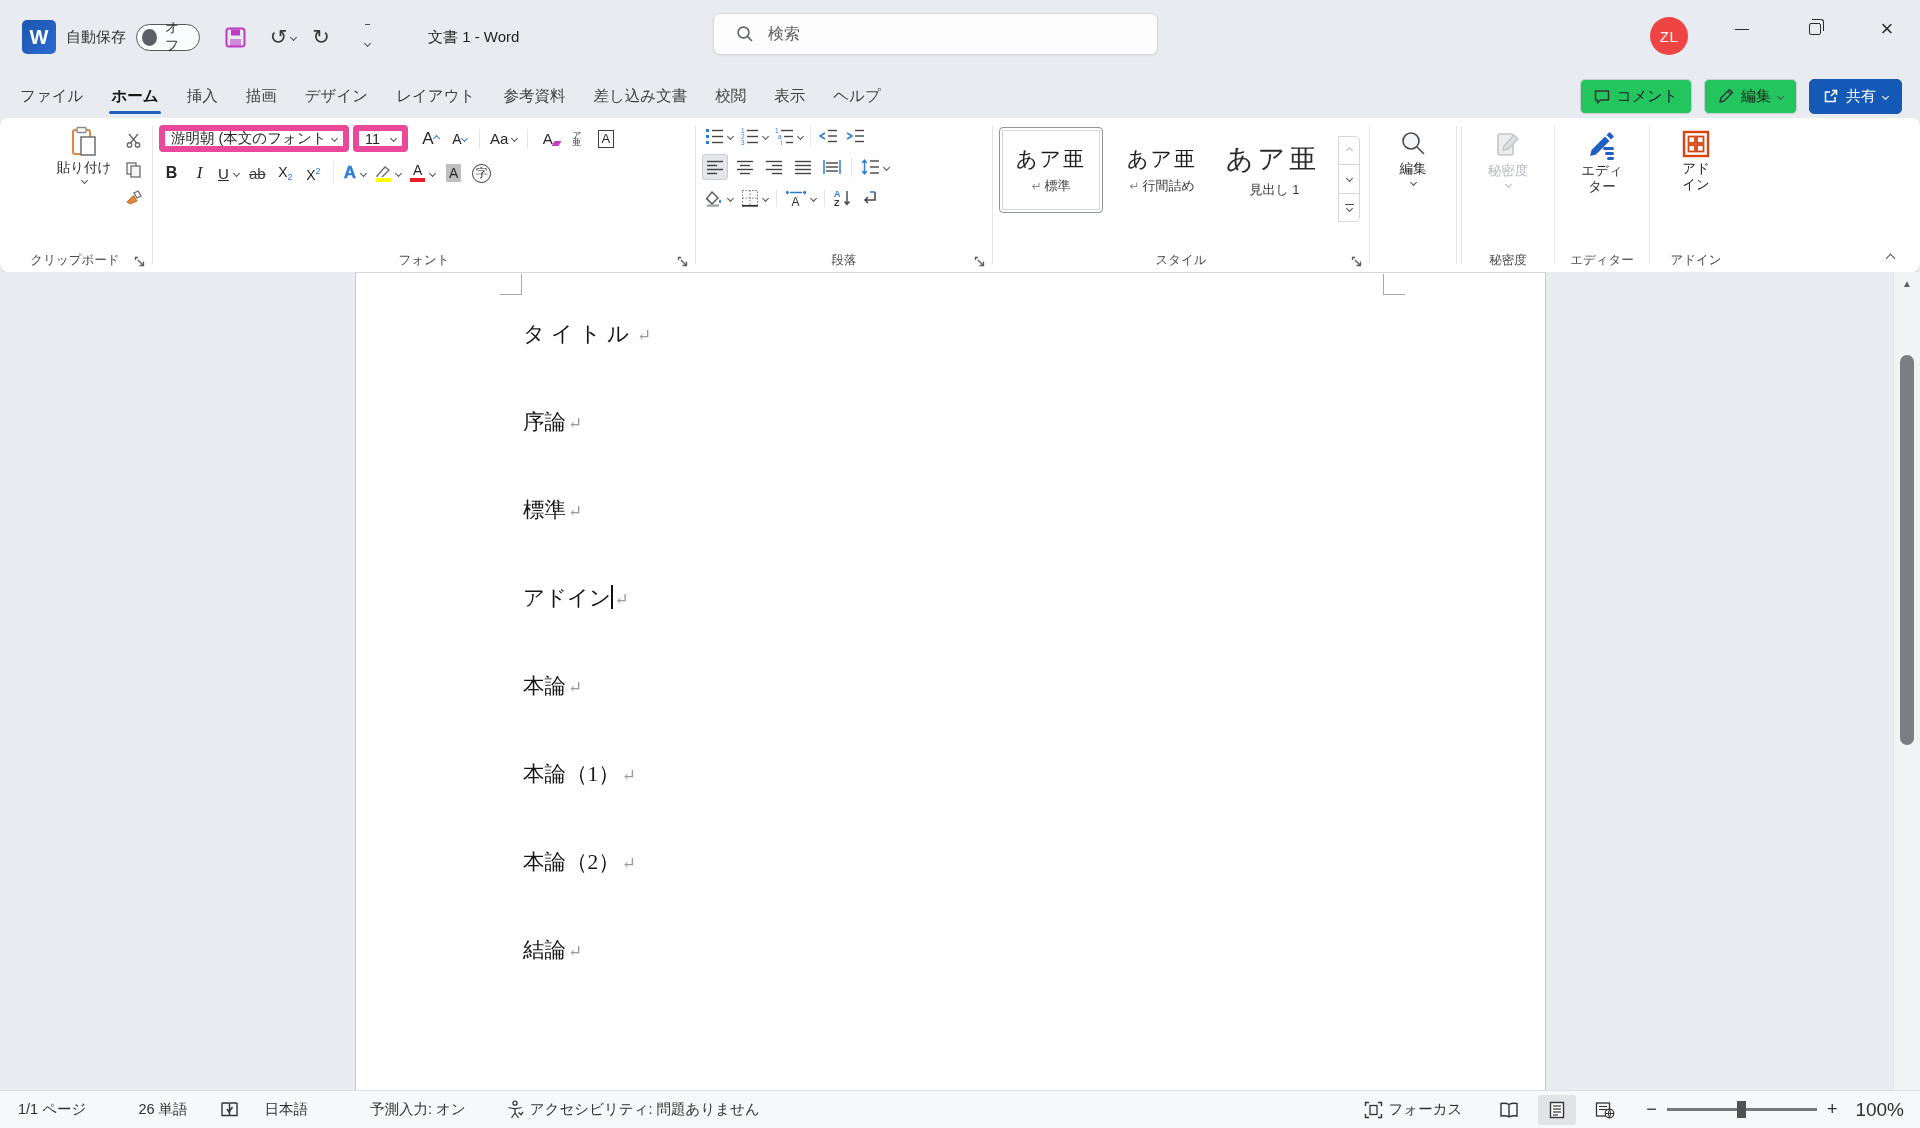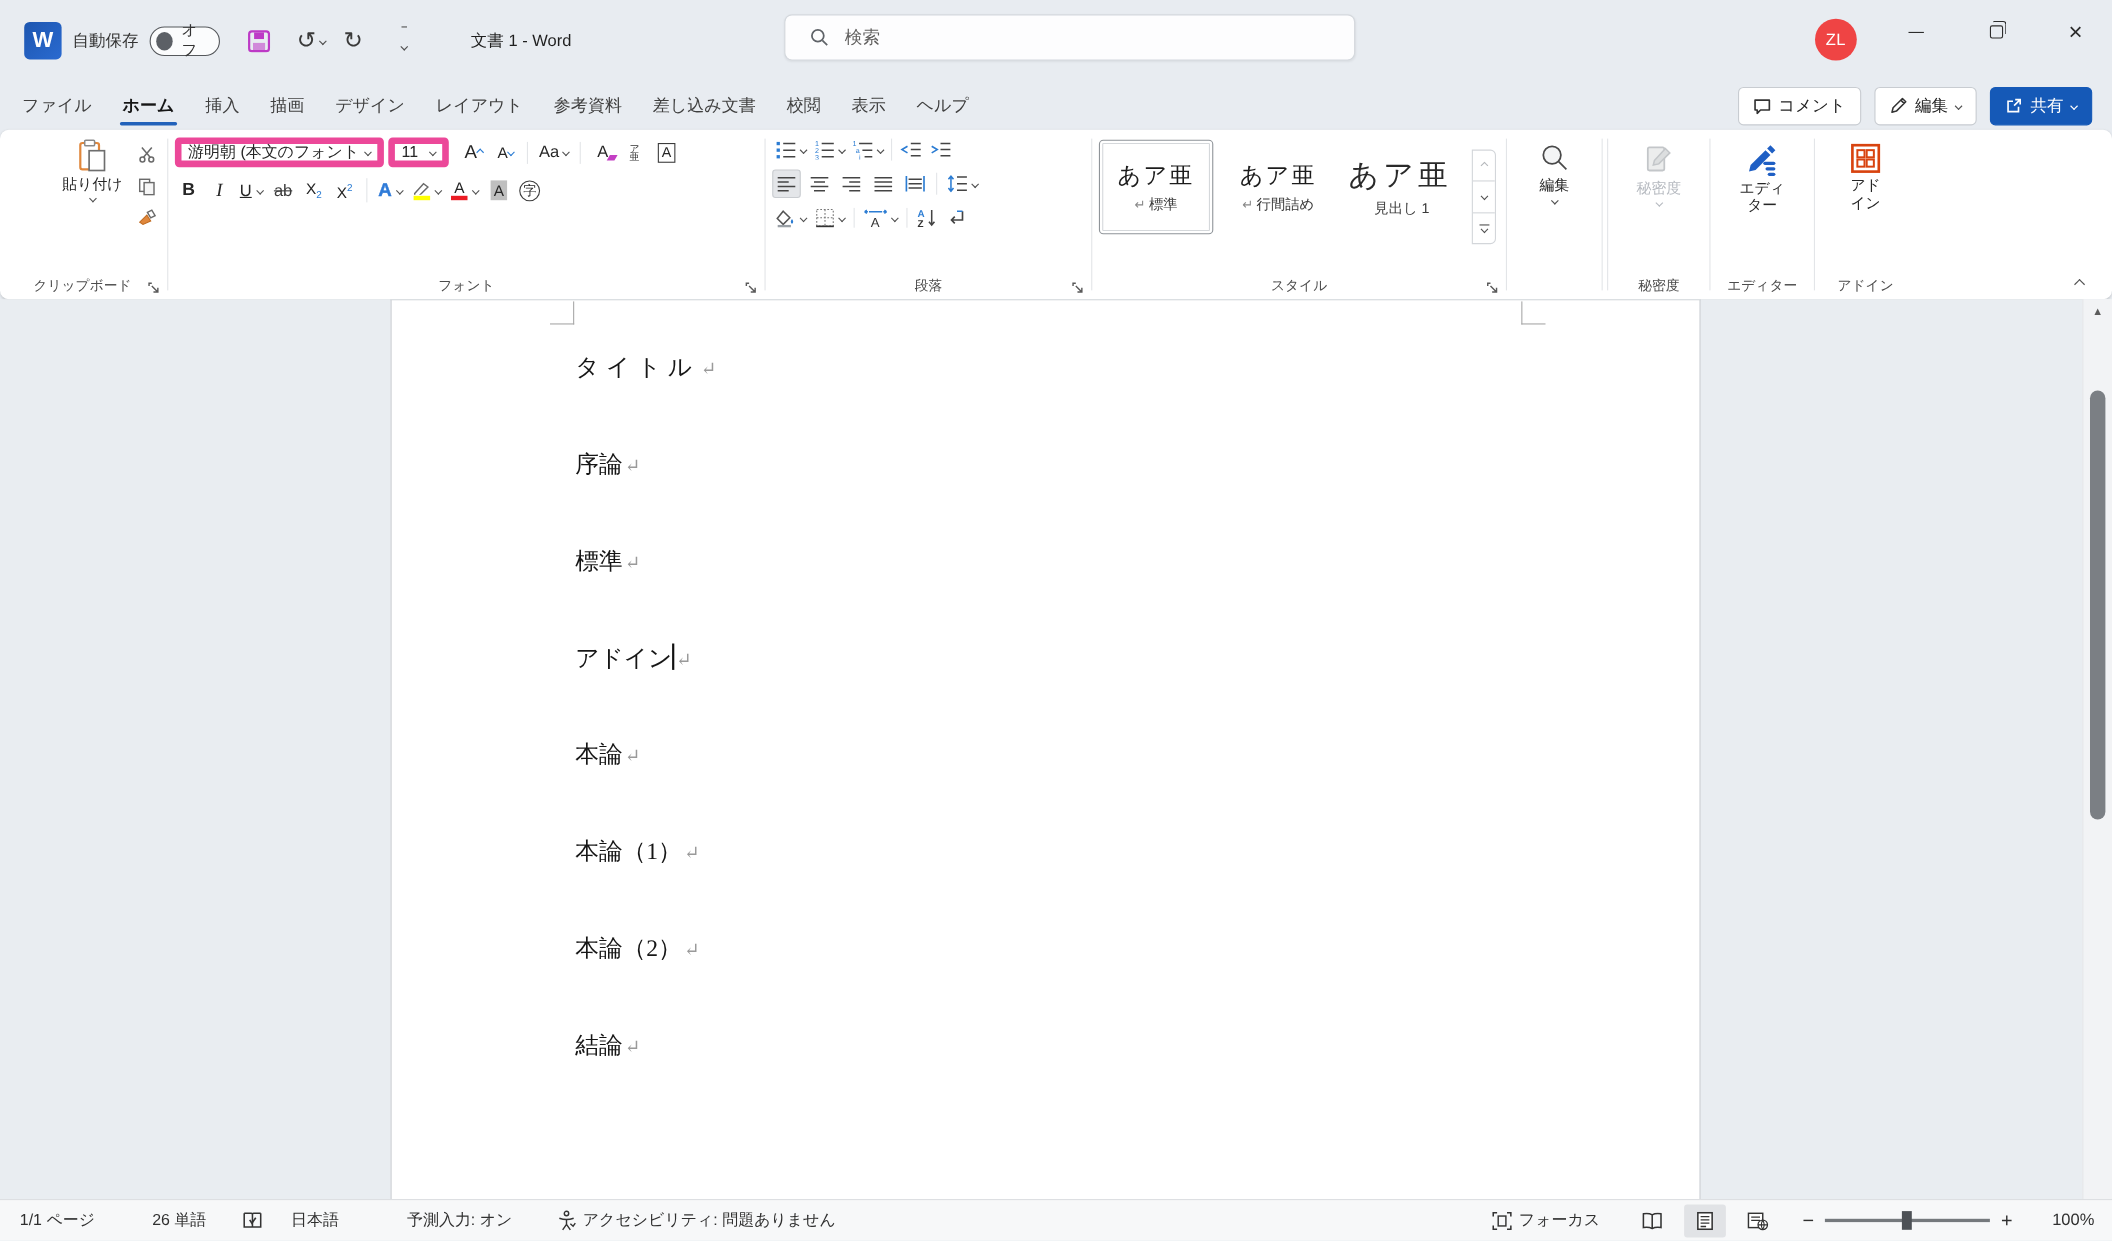--- a/index.html
+++ b/index.html
@@ -15,36 +15,36 @@
   
   #titlebar { position:absolute; left:0; top:0; width:1920px; height:74px; display:flex; align-items:center; }
   .wlogo { width:34px; height:34px; margin-left:22px; border-radius:5px; background:linear-gradient(135deg,#1d56b0,#2a6ad0); color:#fff; font-weight:bold; font-size:20px; display:flex; align-items:center; justify-content:center; }
   .autosave { margin-left:10px; font-size:15px; color:#333; }
   .toggle { margin-left:10px; width:64px; height:27px; border:1.5px solid #55585c; border-radius:14px; display:flex; align-items:center; padding:0 9px 0 5px; gap:8px; background:#fbfcfd; }
   .toggle .knob { width:17px; height:17px; border-radius:50%; background:#5c6066; }
   .toggle .state { font-size:14px; color:#333; }
   .tbtn { height:40px; min-width:38px; display:flex; align-items:center; justify-content:center; gap:4px; border-radius:5px; font-size:21px; color:#3a3a3a; }
   .qat-chev { border-top:1.6px solid #515151; padding-top:2px; }
   .doctitle { margin-left:42px; font-size:15px; color:#1f1f1f; white-space:nowrap; }
-  .searchbox { position:absolute; left:713px; top:13px; width:519px; height:42px; background:#fdfdfe; border:1px solid #d4d8dd; border-radius:7px; display:flex; align-items:center; padding-left:22px; gap:14px; box-shadow:0 1px 2px rgba(0,0,0,.06); }
+  .searchbox { position:absolute; left:713px; top:13px; width:445px; height:42px; background:#fdfdfe; border:1px solid #d4d8dd; border-radius:7px; display:flex; align-items:center; padding-left:22px; gap:14px; box-shadow:0 1px 2px rgba(0,0,0,.06); }
   .searchbox .ph { font-size:16px; color:#605f5e; }
   .avatar { position:absolute; left:1650px; top:17px; width:38px; height:38px; border-radius:50%; background:#ef4444; color:#fff; font-size:15px; display:flex; align-items:center; justify-content:center; letter-spacing:.5px; }
   .winbtn { position:absolute; top:0; width:58px; height:58px; display:flex; align-items:center; justify-content:center; color:#2c2c2c; }
   .minico { width:14px; border-top:1.6px solid #2c2c2c; }
   .restico { position:relative; width:12px; height:12px; border:1.4px solid #2c2c2c; border-radius:2px; background:#e8ecf1; }
   .restico:before { content:""; position:absolute; left:2px; top:-5px; width:11px; height:11px; border-top:1.4px solid #2c2c2c; border-right:1.4px solid #2c2c2c; border-radius:0 3px 0 0; }
   .closeico { font-size:22px; font-weight:300; }
 
   
   #tabrow { position:absolute; left:0; top:74px; width:1920px; height:44px; display:flex; align-items:center; }
   .rtab { position:relative; padding:0 14px; height:44px; display:flex; align-items:center; font-size:15.5px; color:#3f3f3f; white-space:nowrap; }
   .rtab.active { font-weight:bold; color:#161616; }
   .rtab.active:after { content:""; position:absolute; left:12px; right:12px; bottom:4px; height:3.5px; border-radius:2px; background:#2262ba; }
   #tabrow .spacer { flex:1; }
-  .pillbtn { height:35px; border:1px solid #c8ccd1; border-radius:5px; background:#ffffff; display:flex; align-items:center; gap:7px; padding:0 13px; font-size:15px; color:#222; margin-left:12px; white-space:nowrap; }
+  .pillbtn { height:35px; border:1px solid #c8ccd1; border-radius:5px; background:#22c55e; display:flex; align-items:center; gap:7px; padding:0 13px; font-size:15px; color:#222; margin-left:12px; white-space:nowrap; }
   .pillbtn.primary { background:#1559b7; border-color:#1559b7; color:#fff; margin-right:18px; }
 
   
   #ribbon { position:absolute; left:0; top:118px; width:1920px; height:154px; background:#fff; border-radius:8px 8px 8px 8px; box-shadow:0 1px 2px rgba(0,0,0,.12); display:flex; align-items:stretch; }
   .rgroup { position:relative; padding:5px 4px 22px; }
   .vsep { width:1px; background:#e3e5e8; margin:8px 2px; }
   .glabel { position:absolute; left:0; right:0; bottom:3px; text-align:center; font-size:12.5px; color:#4c4c4c; white-space:nowrap; }
   .dlg { position:absolute; right:5px; bottom:5px; }
   .sbtn { height:26px; min-width:25px; padding:0 3px; display:flex; align-items:center; justify-content:center; border-radius:3px; font-size:15px; color:#262626; }
   .sbtn.sel { background:#e4e6e9; border:1px solid #c9ccd0; }
@@ -686,16 +686,16 @@
   </div>
   <div class="item" style="margin-left:22px; font-size:18px;">
       <span>−</span>
     </div>
   <div class="zoomtrack">
       <div class="zoomthumb"></div>
     </div>
   <div class="item" style="font-size:18px;">
       <span>+</span>
     </div>
-  <div class="item" style="margin-left:36px; margin-right:16px; font-size:15px;">
+  <div class="item" style="margin-left:18px; margin-right:16px; font-size:19px;">
       <span>100%</span>
     </div>
 </div>
 
 </body></html>

